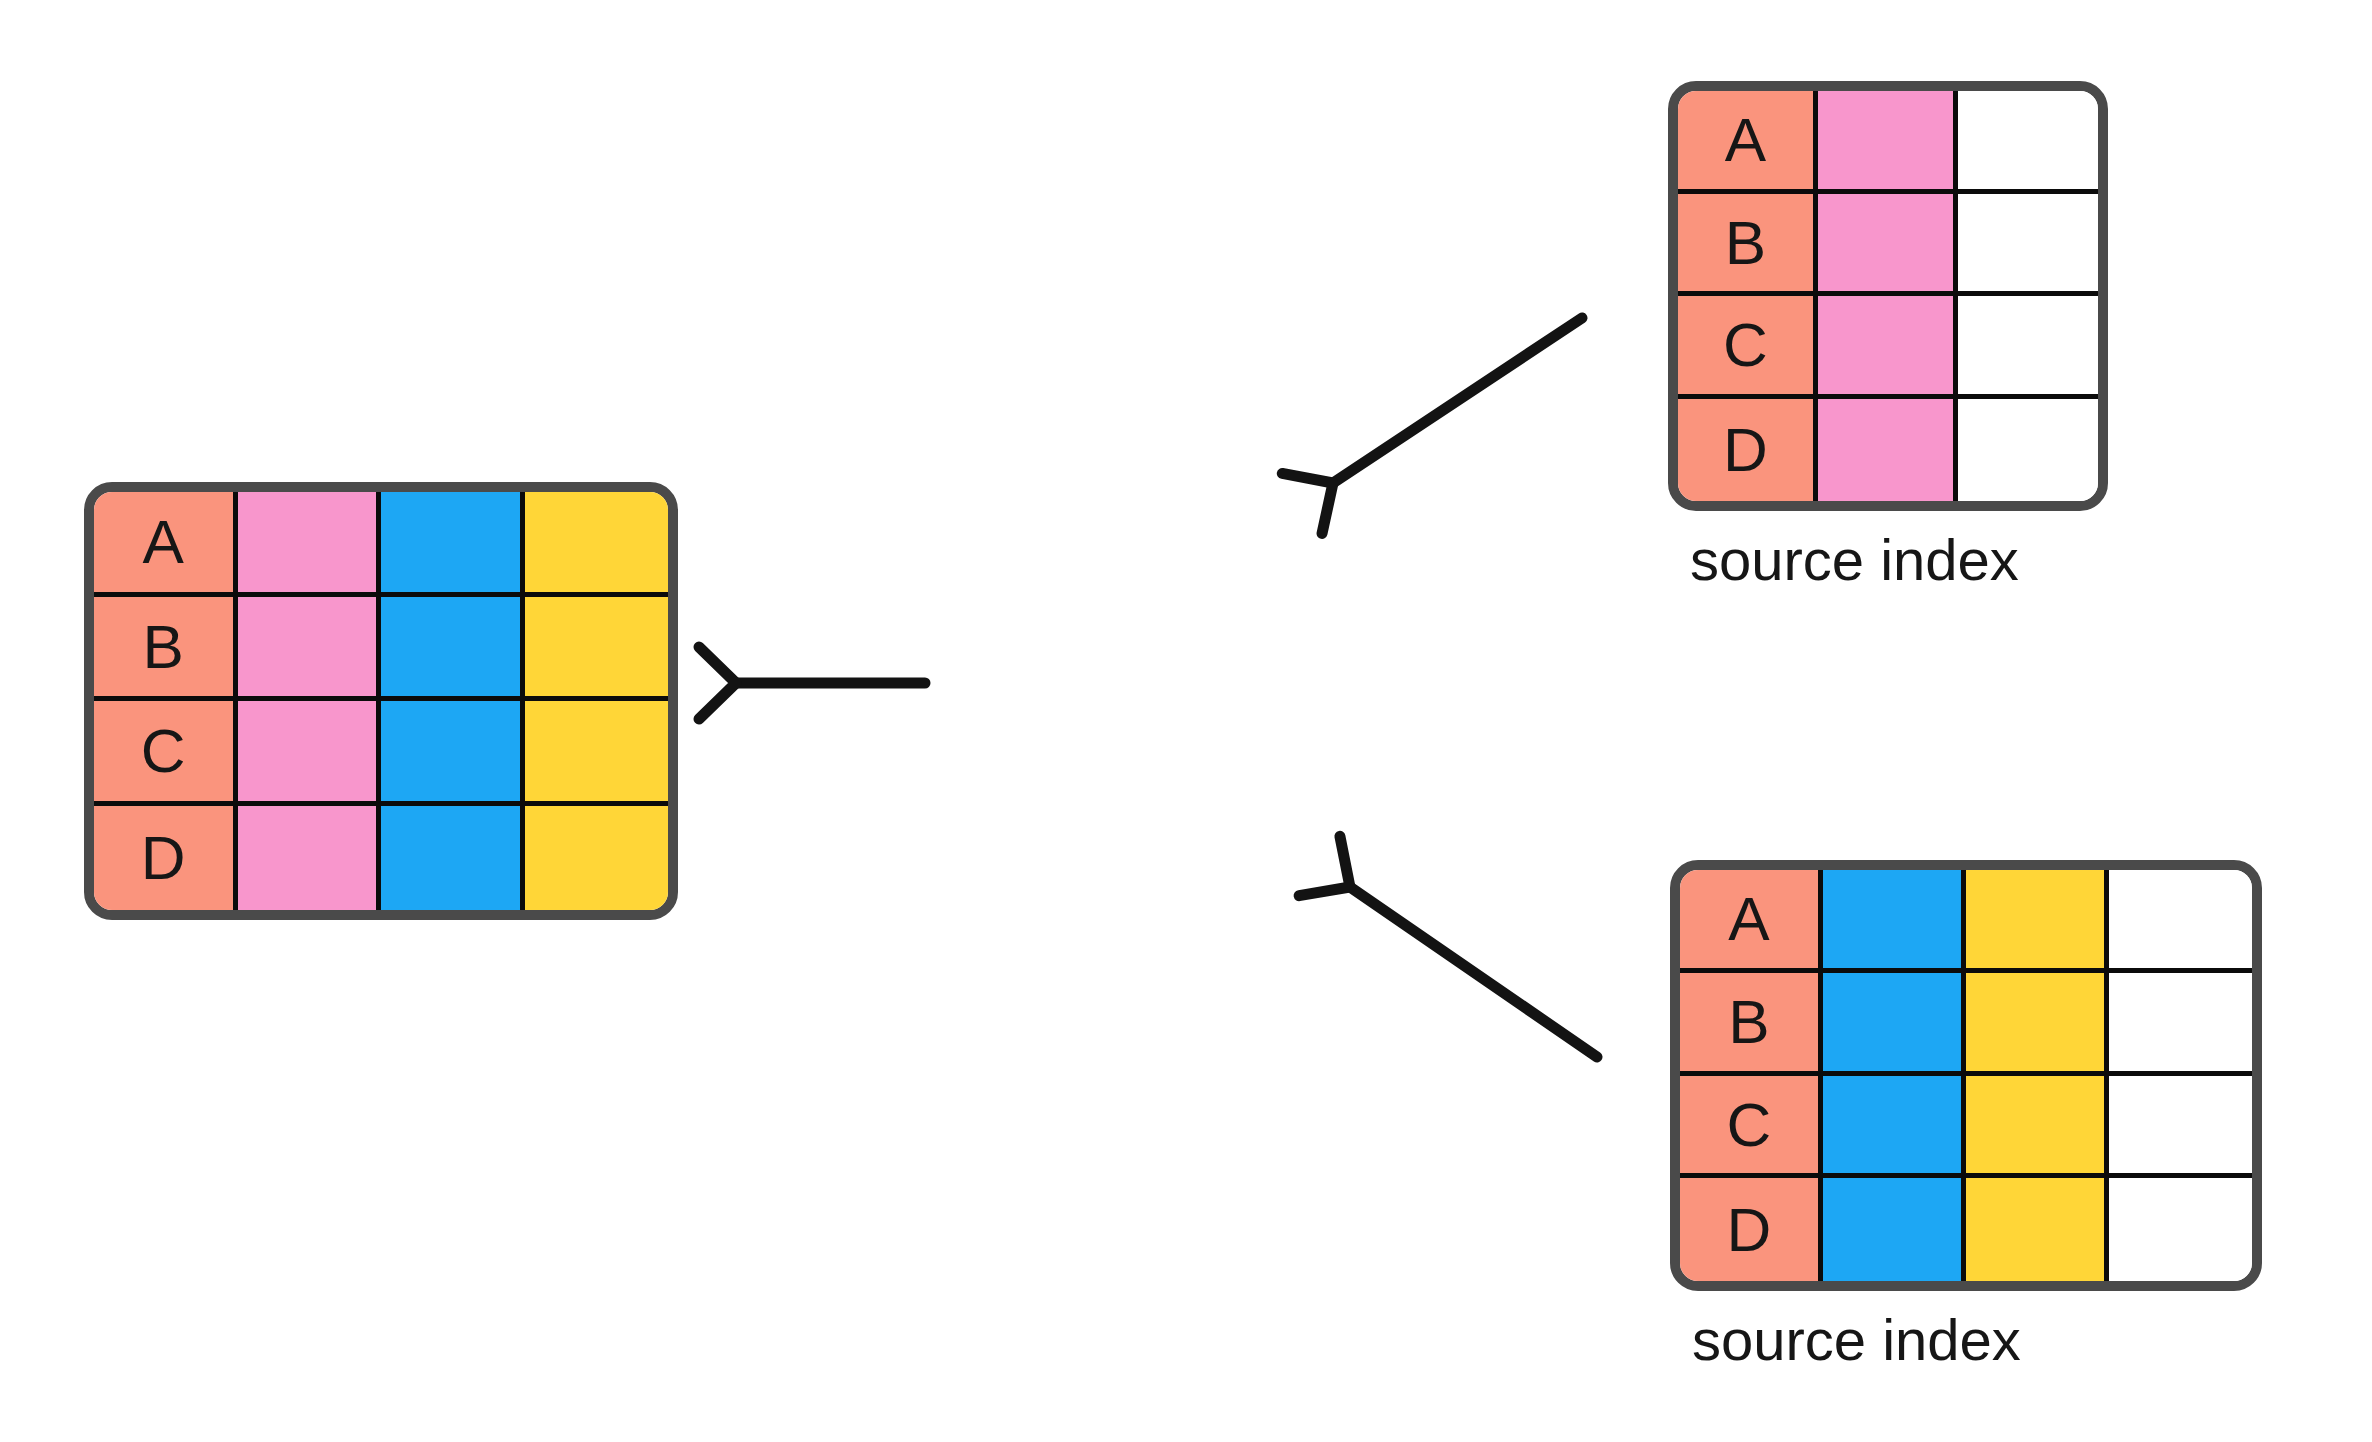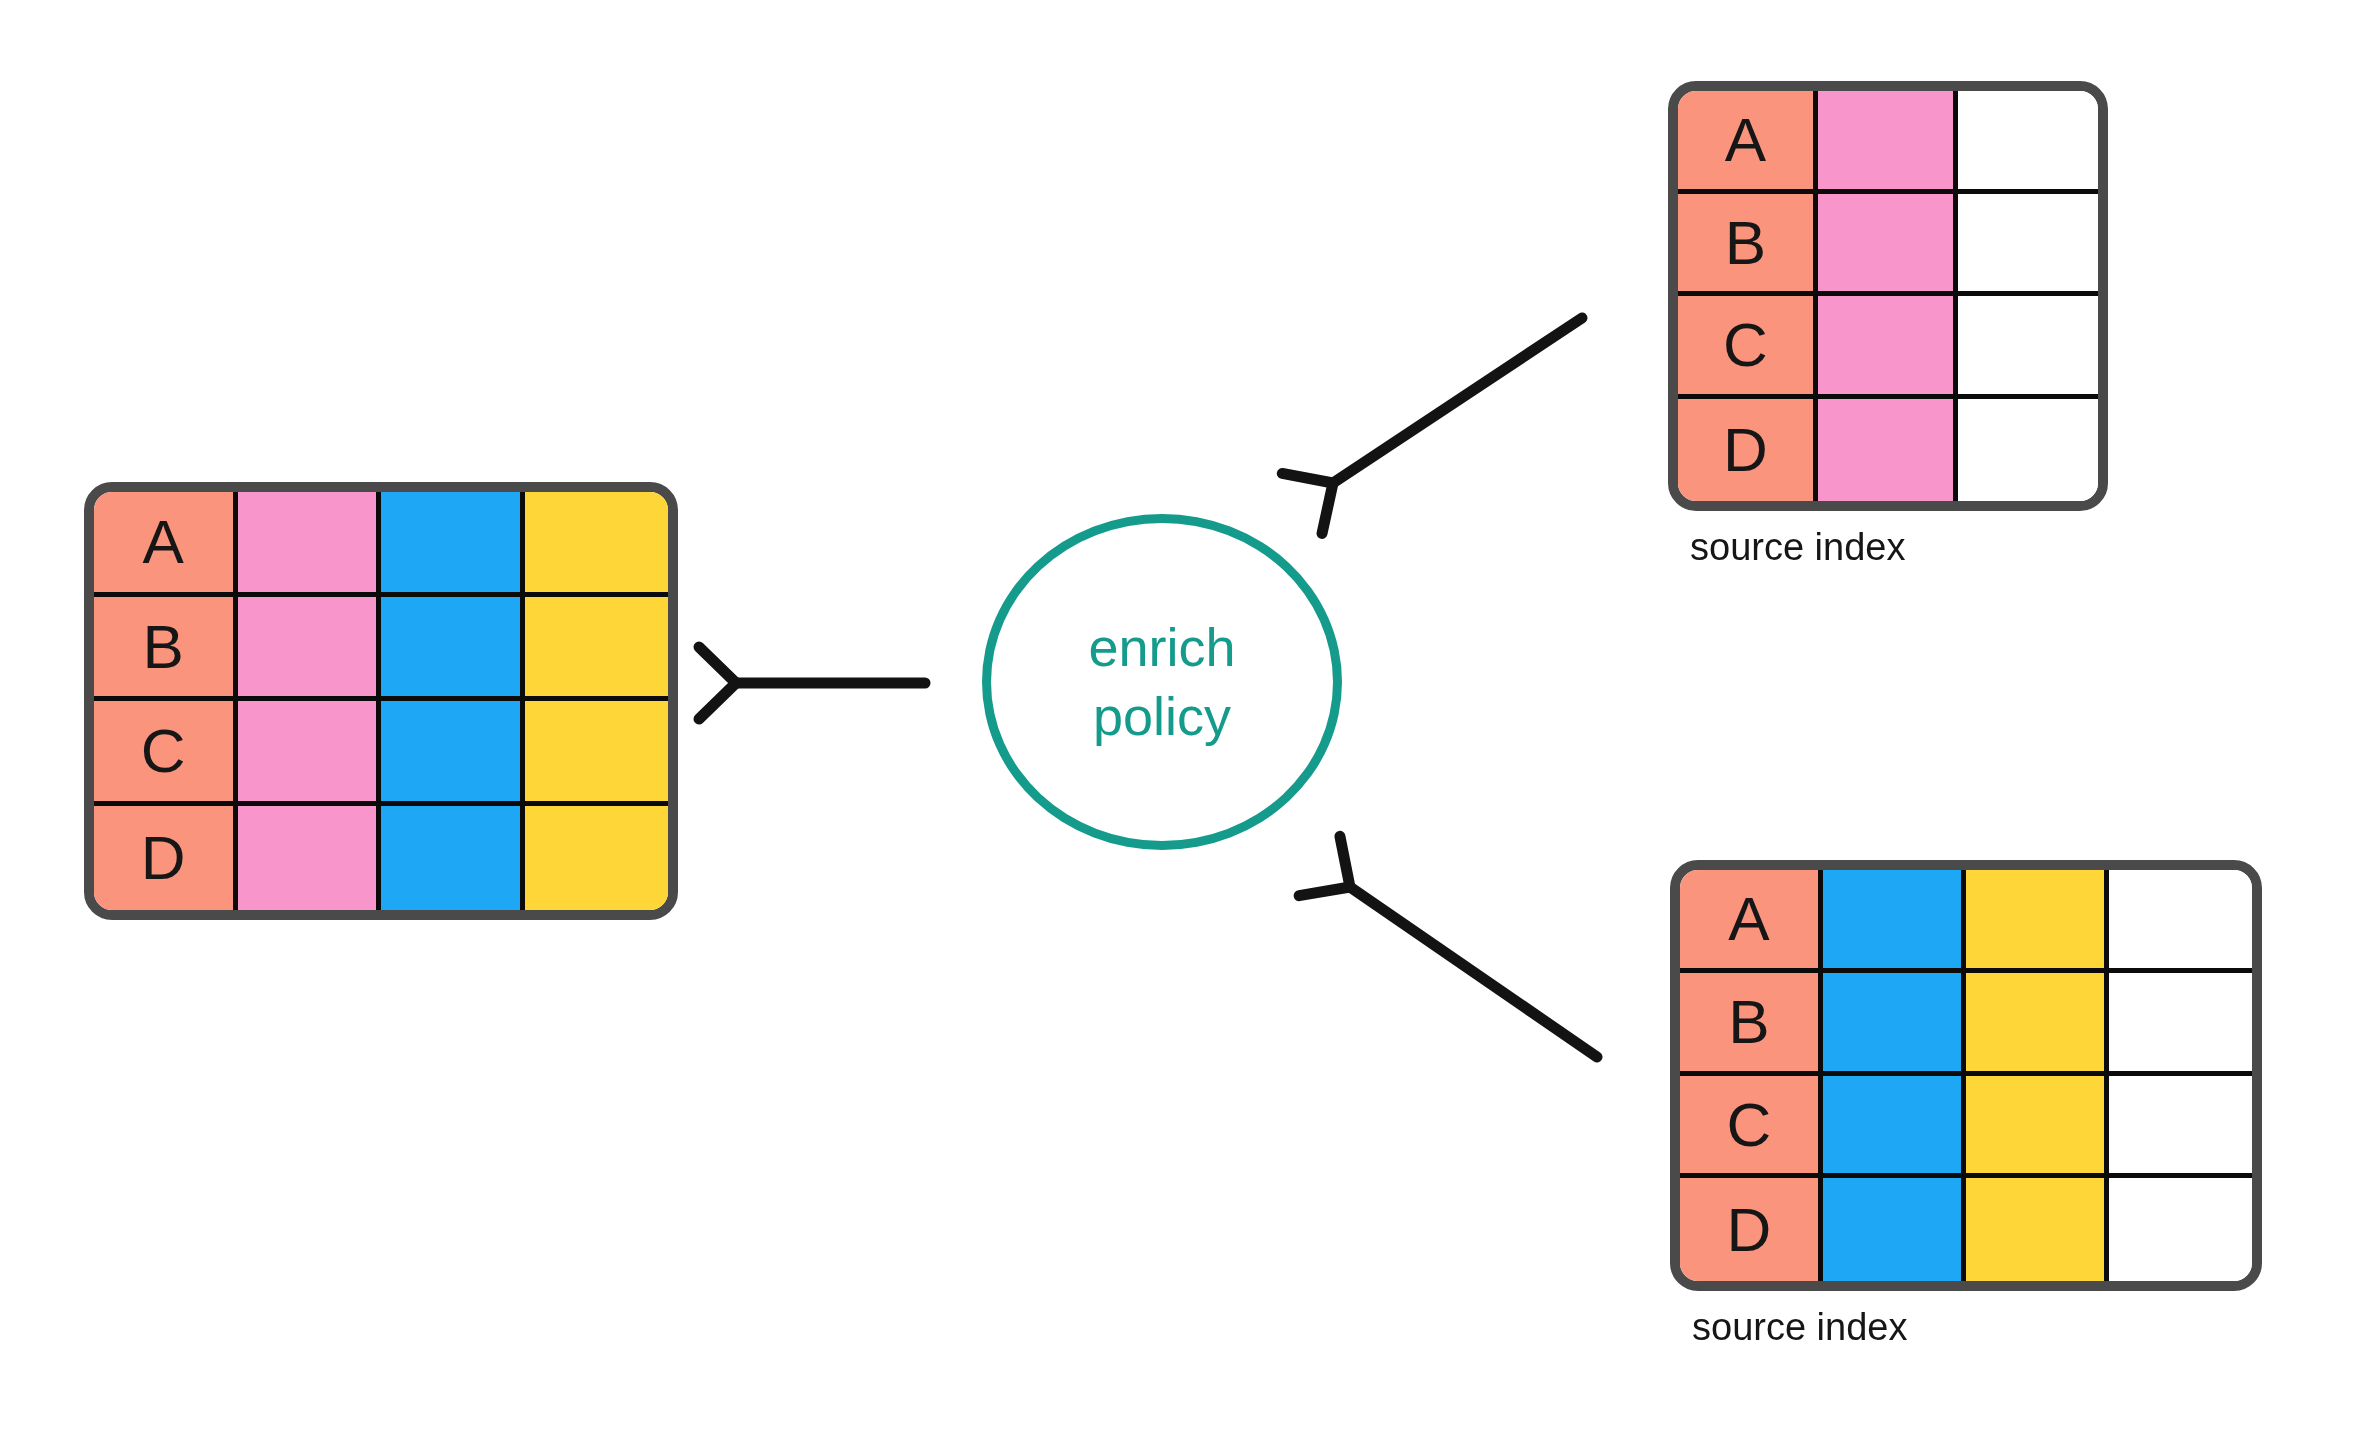--- a/index.html
+++ b/index.html
@@ -26,21 +26,21 @@
     background:var(--white);
   }
   .cell{
     display:flex; align-items:center; justify-content:center;
     font-size:62px; color:var(--text);
     box-sizing:border-box;
   }
   .table-label{
     margin-top:14px;
     padding-left:22px;
-    font-size:38px;
+    font-size:58px;
     line-height:1.2;
     color:var(--text);
     white-space:nowrap;
   }
   .policy-circle{
     position:absolute; left:982px; top:514px; width:360px; height:336px;
     border:9px solid var(--teal); border-radius:50%;
     box-sizing:border-box;
     display:flex; flex-direction:column; align-items:center; justify-content:center;
     color:var(--teal); font-size:54px; line-height:1.28;
@@ -125,18 +125,14 @@
         <div class="cell" style="background: rgb(255, 214, 55); border-right: 5px solid rgb(11, 11, 11); border-bottom: 5px solid rgb(11, 11, 11);"></div>
         <div class="cell" style="background: rgb(255, 255, 255); border-bottom: 5px solid rgb(11, 11, 11);"></div>
         <div class="cell" style="background: rgb(250, 148, 125); border-right: 5px solid rgb(11, 11, 11);">D</div>
         <div class="cell" style="background: rgb(29, 167, 244); border-right: 5px solid rgb(11, 11, 11);"></div>
         <div class="cell" style="background: rgb(255, 214, 55); border-right: 5px solid rgb(11, 11, 11);"></div>
         <div class="cell" style="background: rgb(255, 255, 255);"></div>
       </div>
     <figcaption class="table-label">source index</figcaption>
   </figure>
 
-  <div class="policy-circle">
-    <div>enrich</div>
-    <div>policy</div>
-  </div>
 
 </div>
 
 </body></html>

